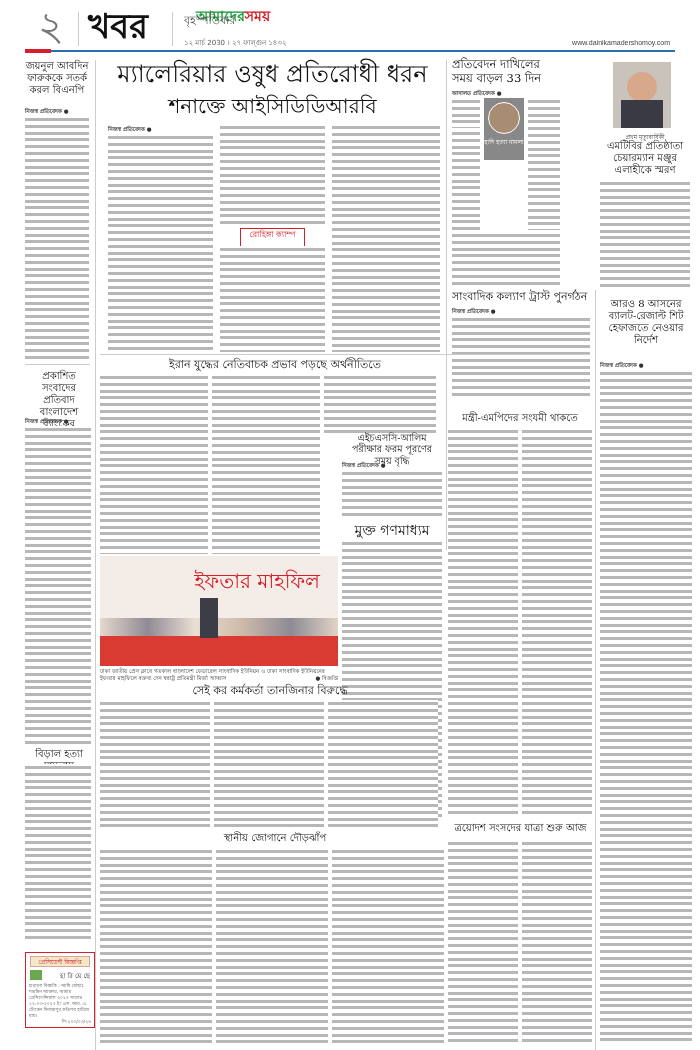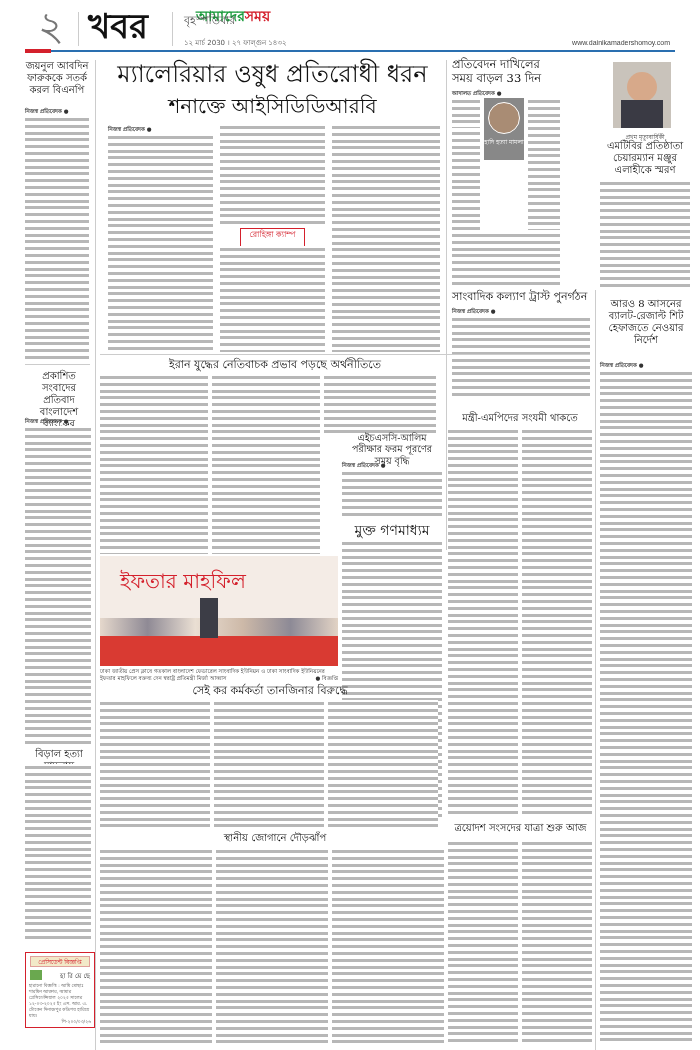--- a/index.html
+++ b/index.html
@@ -104,21 +104,21 @@
 <div class="abs body-text lines" style="left:342px;top:470px;width:100px;height:48px"></div>
 
 <div class="abs hl" style="left:445px;top:412px;width:150px;font-size:10px">মন্ত্রী-এমপিদের সংযমী থাকতে</div>
 <div class="abs body-text lines" style="left:448px;top:428px;width:70px;height:390px"></div>
 <div class="abs body-text lines" style="left:522px;top:428px;width:70px;height:390px"></div>
 
 <div class="abs hl" style="left:342px;top:522px;width:100px;font-size:14px">মুক্ত গণমাধ্যম</div>
 <div class="abs body-text lines" style="left:342px;top:540px;width:100px;height:280px"></div>
 
 <div class="abs" style="left:100px;top:556px;width:238px;height:110px;background:#f4ece6">
-  <div class="abs" style="left:20px;top:10px;width:200px;font-family:'DejaVu Serif',serif;font-size:20px;color:#d4202c;text-align:left">ইফতার মাহফিল</div>
+  <div class="abs" style="left:20px;top:10px;width:200px;font-family:'DejaVu Serif',serif;font-size:20px;color:#d4202c;text-align:right">ইফতার মাহফিল</div>
   <div class="abs" style="left:0;top:62px;width:238px;height:18px;background:linear-gradient(90deg,#e5d8cc,#8f8a95,#eadfd3,#cdb9a8,#8d8a96,#e2d3c5)"></div>
   <div class="abs" style="left:0;top:80px;width:238px;height:30px;background:#d93a32"></div>
   <div class="abs" style="left:100px;top:42px;width:18px;height:40px;background:#3c3d46"></div>
 </div>
 <div class="abs caption" style="left:100px;top:668px;width:238px">ঢাকা জাতীয় প্রেস ক্লাবে গতকাল বাংলাদেশ ফেডারেল সাংবাদিক ইউনিয়ন ও ঢাকা সাংবাদিক ইউনিয়নের ইফতার মাহফিলে বক্তব্য দেন স্বরাষ্ট্র প্রতিমন্ত্রী মির্জা আব্বাস</div>
 <div class="abs caption" style="left:300px;top:675px;width:38px;text-align:right">● বিজ্ঞপ্তি</div>
 
 <div class="abs hl" style="left:100px;top:684px;width:340px;font-size:11px">সেই কর কর্মকর্তা তানজিনার বিরুদ্ধে</div>
 <div class="abs body-text lines" style="left:100px;top:700px;width:110px;height:130px"></div>
 <div class="abs body-text lines" style="left:214px;top:700px;width:110px;height:130px"></div>

